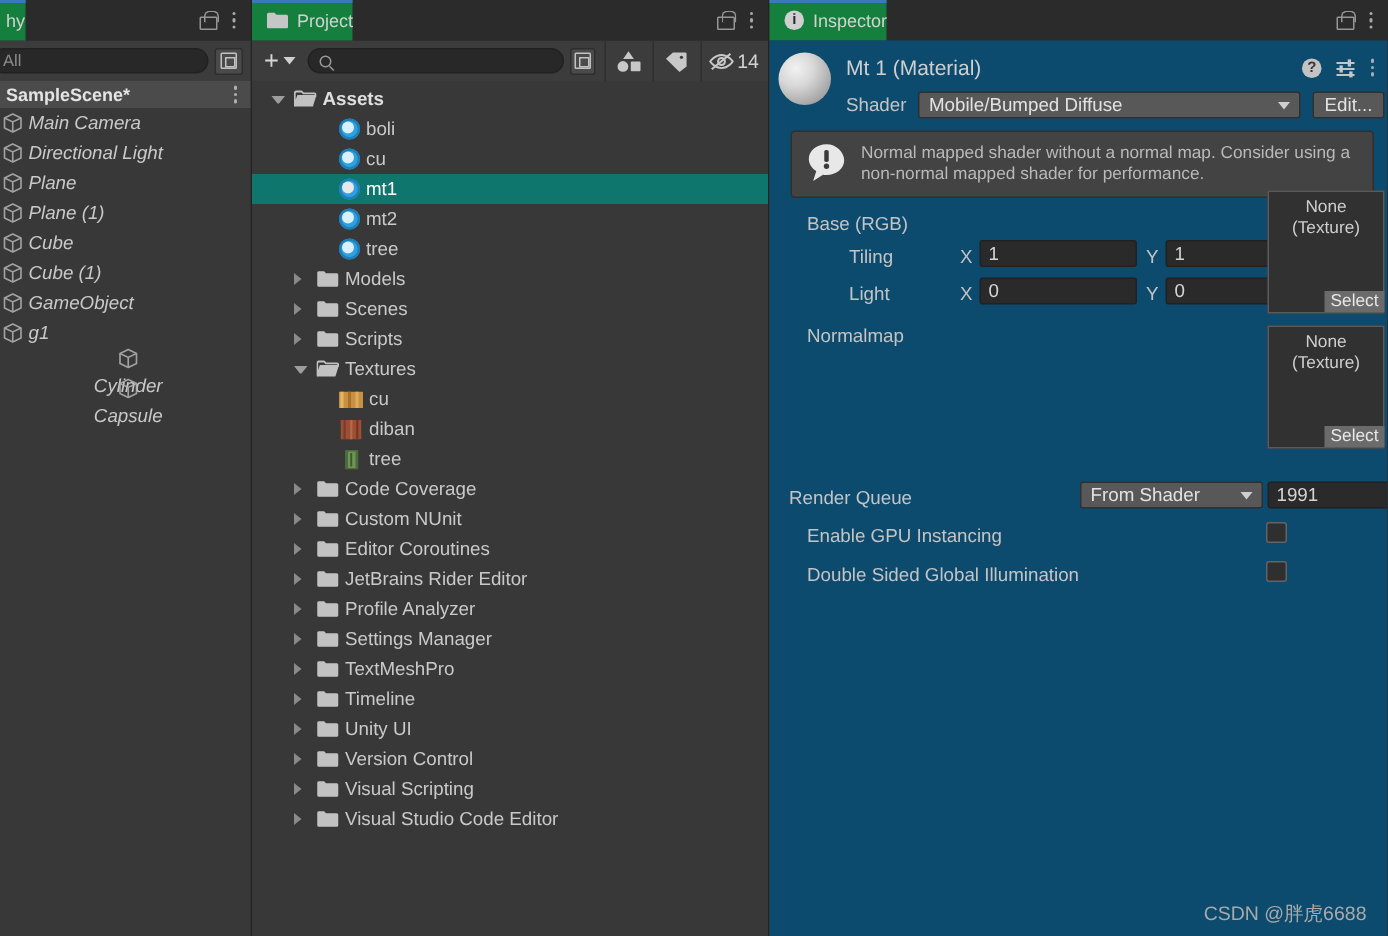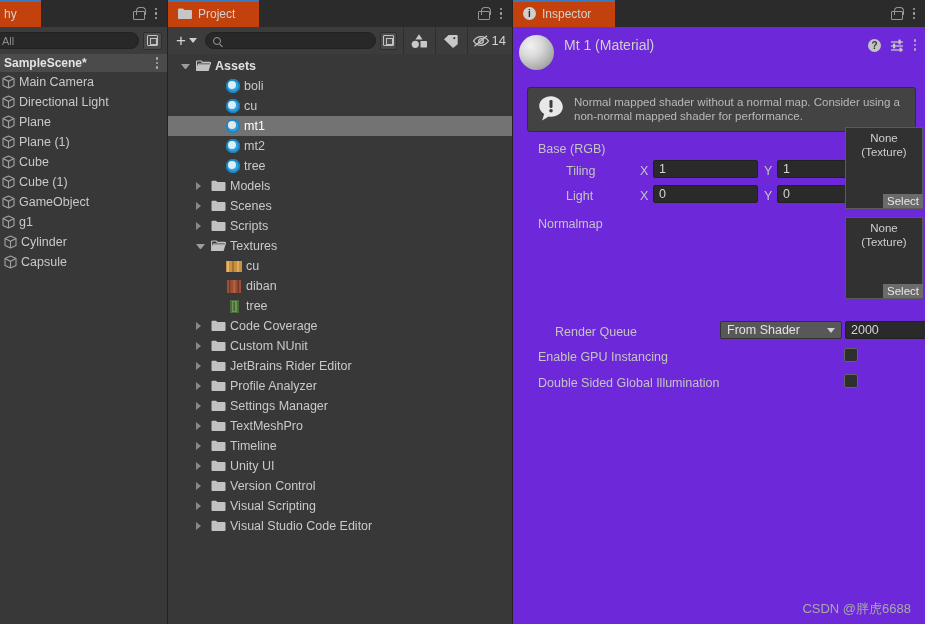--- a/index.html
+++ b/index.html
@@ -14,21 +14,21 @@
   .app { position: relative; width: 925px; height: 624px; display: flex; background:#1a1a1a; }
 
   
   .panel { display: flex; flex-direction: column; background: #383838; position: relative; }
   .tabbar {
     height: 27px; background: #2b2b2b; display: flex; align-items: stretch;
     position: relative; flex: 0 0 27px;
   }
   .tab {
     display: flex; align-items: center; gap: 6px;
-    padding: 0 24px 0 10px; background: #c2410c; color: #d2d2d2;
+    padding: 0 0 0 10px; background: #15803d; color: #d2d2d2;
     font-size: 12px; position: relative; height: 27px;
   }
   .tab.active::before {
     content: ""; position: absolute; left: 0; right: 0; top: 0; height: 2px; background: #3a79bb;
   }
   .tab-rest { flex: 1; background: #2b2b2b; display: flex; align-items: center; justify-content: flex-end; gap: 10px; padding-right: 9px; }
   .lockicon { width: 12px; height: 13px; position: relative; opacity: .72; }
   .lockicon::before {
     content:""; position:absolute; left:1px; bottom:0; width:10px; height:7px;
     border:1.4px solid #c0c0c0; border-radius:1px;
@@ -54,22 +54,22 @@
   }
   .popout {
     width:11px; height:11px; border:1.4px solid #c2c2c2; border-radius:1px; position:relative;
   }
   .popout::after{content:"";position:absolute;left:1.5px;top:1.5px;width:5px;height:5px;border:1.4px solid #c2c2c2;}
   .scene-row {
     height: 18px; background: #4b4b4b; display:flex; align-items:center; justify-content:space-between;
     padding: 0 8px 0 4px; color:#e4e4e4; font-weight:bold; font-size:12px;
   }
   .h-list { flex:1; background:#383838; padding-top:0px; overflow:hidden;}
-  .h-row { height: 20px; display:flex; align-items:center; gap:4px; padding-left:2px; color:#c9c9c9; font-size:12.5px;}
-  .h-row.indent { padding-left: 4px; }
+  .h-row { height: 20px; display:flex; align-items:center; gap:4px; padding-left:2px; color:#c9c9c9; font-size:12.5px;font-style:italic;}
+  .h-row.indent { padding-left: 4px; flex-direction: column; }
   
   .cube { width:13px; height:14px; position:relative; flex:0 0 13px; opacity:.85;}
   .cube svg { display:block; }
 
   
   #project { width: 345px; flex: 0 0 345px; border-right: 1px solid #232323; }
   .p-toolbar { height: 27px; background:#3c3c3c; display:flex; align-items:center; gap:0px; padding:0 0 0 6px;}
   .plus-btn { display:flex; align-items:center; gap:3px; padding:0 8px 0 2px; }
   .plus { font-size:17px; color:#d6d6d6; line-height:1; font-weight:300;}
   .caret-d { width:0;height:0;border-left:4px solid transparent;border-right:4px solid transparent;border-top:5px solid #cfcfcf;}
@@ -77,36 +77,36 @@
     width: 196px; height: 17px; background:#282828; border:1px solid #212121; border-radius:9px;
     display:flex;align-items:center;padding:0 7px;gap:5px;
   }
   .mag { width:8px;height:8px;border:1.3px solid #9a9a9a;border-radius:50%;position:relative;display:block;flex:0 0 8px;}
   .mag::after{content:"";position:absolute;right:-3px;bottom:-2.5px;width:4px;height:1.3px;background:#9a9a9a;transform:rotate(45deg);}
   .tool-sep { width:1px;height:27px;background:#2e2e2e;}
   .tool-cell{ width:36px;height:27px;display:flex;align-items:center;justify-content:center;}
   .hidden-count{display:flex;align-items:center;gap:2px;padding-right:6px;padding-left:4px;height:27px;}
   .p-tree { flex:1; background:#383838; overflow:hidden; padding-top:2px;}
   .row { height:20px; display:flex; align-items:center; gap:4px; font-size:12.5px; color:#c9c9c9; position:relative;}
-  .row.sel { background:#737373; color:#ffffff;}
+  .row.sel { background:#0f766e; color:#ffffff;}
   .tri { width:11px; flex:0 0 11px; display:flex;align-items:center;justify-content:center;}
   .tri.down { width:0;height:0;border-left:4.5px solid transparent;border-right:4.5px solid transparent;border-top:5px solid #9d9d9d; margin-left:3px; margin-right:2px; flex:0 0 9px;}
   .tri.right { width:0;height:0;border-top:4.5px solid transparent;border-bottom:4.5px solid transparent;border-left:5px solid #8a8a8a; margin-left:3px; margin-right:2px; flex:0 0 9px;}
   .tri.none{ flex:0 0 14px; }
   .folder { width:15px;height:12px;flex:0 0 15px; position:relative;}
   .matball { width:14px;height:14px;border-radius:50%; flex:0 0 14px; position:relative; background:#2f9fe0;}
   .matball::after{content:"";position:absolute;left:2px;top:2px;width:8px;height:8px;border-radius:50%;background:#d8f0fb;}
   .matball.dim::after{background:#e8e8e8;}
   .matball::before{content:"";position:absolute;inset:0;border-radius:50%;box-shadow:inset 0 0 0 1.5px #1d7fb8;}
   .tex { flex:0 0 16px; height:13px; }
   .bold { font-weight:bold; color:#e0e0e0;}
 
   
   #inspector { flex:1; min-width:0; }
-  .i-body { flex:1; background:#6d28d9; position:relative; overflow:hidden;}
+  .i-body { flex:1; background:#0c4a6e; position:relative; overflow:hidden;}
   .mat-head { display:flex; padding:8px 0 0 6px; gap:10px; height:52px; }
   .sphere {
     width:35px;height:35px;border-radius:50%;flex:0 0 35px;
     background: radial-gradient(circle at 33% 30%, #f2f2f2 0%, #d8d8d8 35%, #a9a9a9 72%, #7e7e7e 100%);
   }
   .mat-head-right{flex:1; min-width:0;}
   .mat-title-row{display:flex;align-items:center;height:20px;padding-right:8px;}
   .mat-title{font-size:14px;color:#cfcfcf;flex:1;}
   .hdr-icons{display:flex;align-items:center;gap:9px;}
   .qmark{width:13px;height:13px;border-radius:50%;background:#c3c3c3;color:#383838;font-size:10px;font-weight:bold;display:flex;align-items:center;justify-content:center;}
@@ -442,20 +442,28 @@
             </svg></span>
           <span class="">Code Coverage</span>
         </div>
         <div class="row">
           <span style="display:inline-block;width:21px;flex:0 0 21px;"></span>
           <span class="tri right"></span>
           <span class="folder"><svg width="15" height="12" viewBox="0 0 15 12">
               <path d="M0.5 1.6A1 1 0 011.5.8h3.6L6.3 2.1h7.2a1 1 0 011 1v7a1 1 0 01-1 1H1.5a1 1 0 01-1-1z" fill="#c2c2c2"></path>
             </svg></span>
           <span class="">Custom NUnit</span>
+        </div>
+        <div class="row">
+          <span style="display:inline-block;width:21px;flex:0 0 21px;"></span>
+          <span class="tri right"></span>
+          <span class="folder"><svg width="15" height="12" viewBox="0 0 15 12">
+              <path d="M0.5 1.6A1 1 0 011.5.8h3.6L6.3 2.1h7.2a1 1 0 011 1v7a1 1 0 01-1 1H1.5a1 1 0 01-1-1z" fill="#c2c2c2"></path>
+            </svg></span>
+          <span class="">Editor Coroutines</span>
         </div>
         <div class="row">
           <span style="display:inline-block;width:21px;flex:0 0 21px;"></span>
           <span class="tri right"></span>
           <span class="folder"><svg width="15" height="12" viewBox="0 0 15 12">
               <path d="M0.5 1.6A1 1 0 011.5.8h3.6L6.3 2.1h7.2a1 1 0 011 1v7a1 1 0 01-1 1H1.5a1 1 0 01-1-1z" fill="#c2c2c2"></path>
             </svg></span>
           <span class="">JetBrains Rider Editor</span>
         </div>
         <div class="row">
@@ -558,20 +566,30 @@
                 <rect x="3.0" y="4.6" width="2.2" height="4.8" fill="#c6c6c6"></rect>
                 <rect x="9.5" y="8.6" width="2.2" height="4" fill="#c6c6c6"></rect>
               </svg>
               <span class="kebab">
                   <i></i>
                   <i></i>
                   <i></i>
                 </span>
             </span>
           </div>
+          <div class="shader-row">
+            <span class="shader-label">Shader</span>
+            <div class="dropdown">
+              <span>Mobile/Bumped Diffuse</span>
+              <span class="caret-d"></span>
+            </div>
+            <div class="edit-btn">
+              <span>Edit...</span>
+            </div>
+          </div>
         </div>
       </div>
 
       <div class="warnbox">
         <div class="warnicon">
           <svg width="26" height="27" viewBox="0 0 26 27">
             <path d="M13 1.2C6.4 1.2 1.2 5.6 1.2 11c0 3.3 2 6.2 5 8l-2.1 6.6 6.6-4.1c.7.1 1.5.2 2.3.2 6.6 0 11.8-4.4 11.8-9.8S19.6 1.2 13 1.2z" fill="#e8e8e8"></path>
             <rect x="11.5" y="5" width="3" height="8" rx="1.2" fill="#3c3c3c"></rect>
             <circle cx="13" cy="15.8" r="1.8" fill="#3c3c3c"></circle>
           </svg>
@@ -627,27 +645,27 @@
           <div class="ttl">
             <div>None</div>
             <div>(Texture)</div>
           </div>
           <div class="selbtn">
             <span>Select</span>
           </div>
         </div>
 
         <div style="position:relative;height:26px;margin-top:84px;">
-          <span class="prop-label" style="position:absolute;left:42px;top:5px;">Render Queue</span>
+          <span class="prop-label" style="position:absolute;left:13px;top:5px;">Render Queue</span>
           <div class="dropdown" style="position:absolute;left:207px;top:1px;width:122px;flex:none;">
             <span>From Shader</span>
             <span class="caret-d"></span>
           </div>
           <div class="field" style="position:absolute;left:332px;top:1px;width:90px;">
-            <span>2000</span>
+            <span>1991</span>
           </div>
         </div>
 
         <div style="position:relative;height:26px;">
           <span class="prop-label" style="position:absolute;left:25px;top:4px;">Enable GPU Instancing</span>
           <div class="checkbox" style="position:absolute;left:331px;top:2px;"></div>
         </div>
 
         <div style="position:relative;height:26px;">
           <span class="prop-label" style="position:absolute;left:25px;top:4px;">Double Sided Global Illumination</span>

